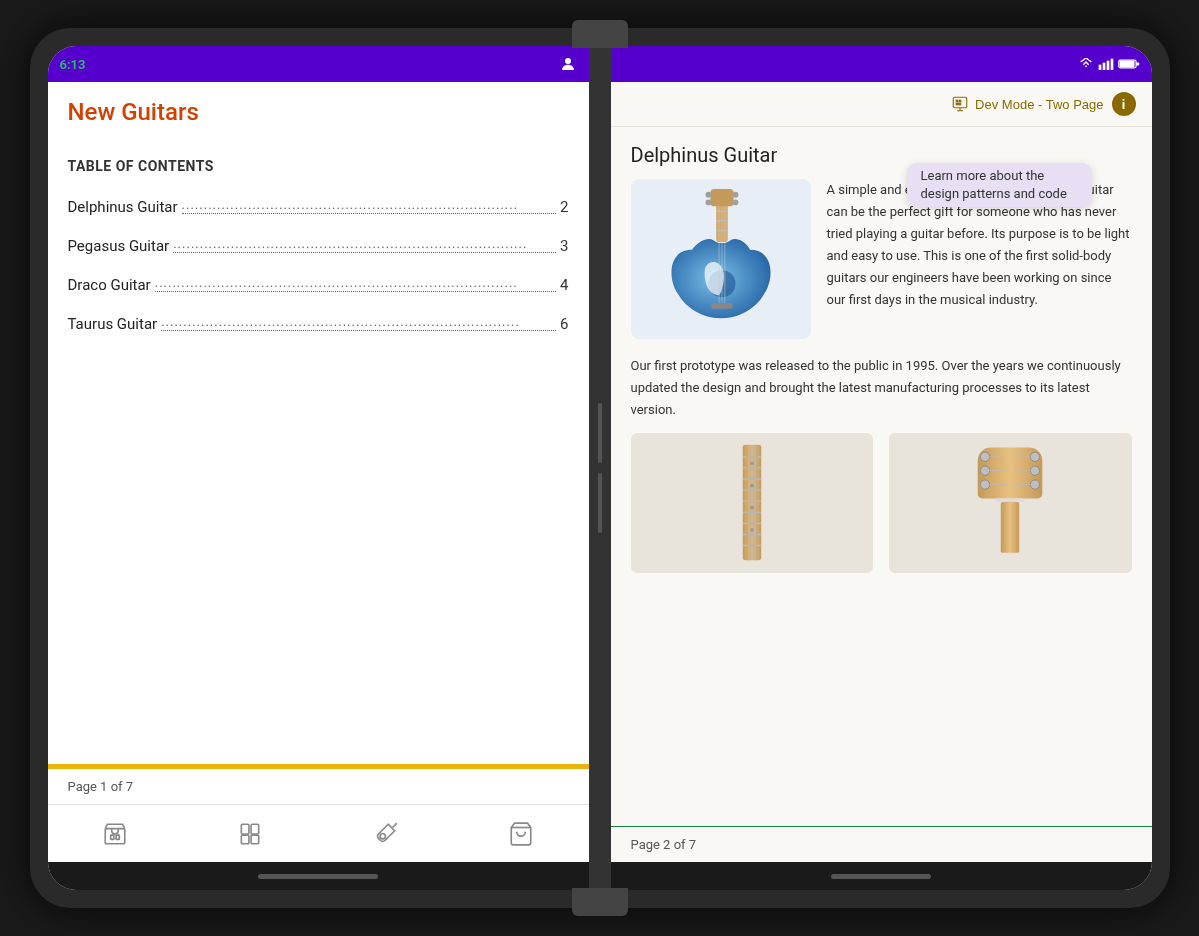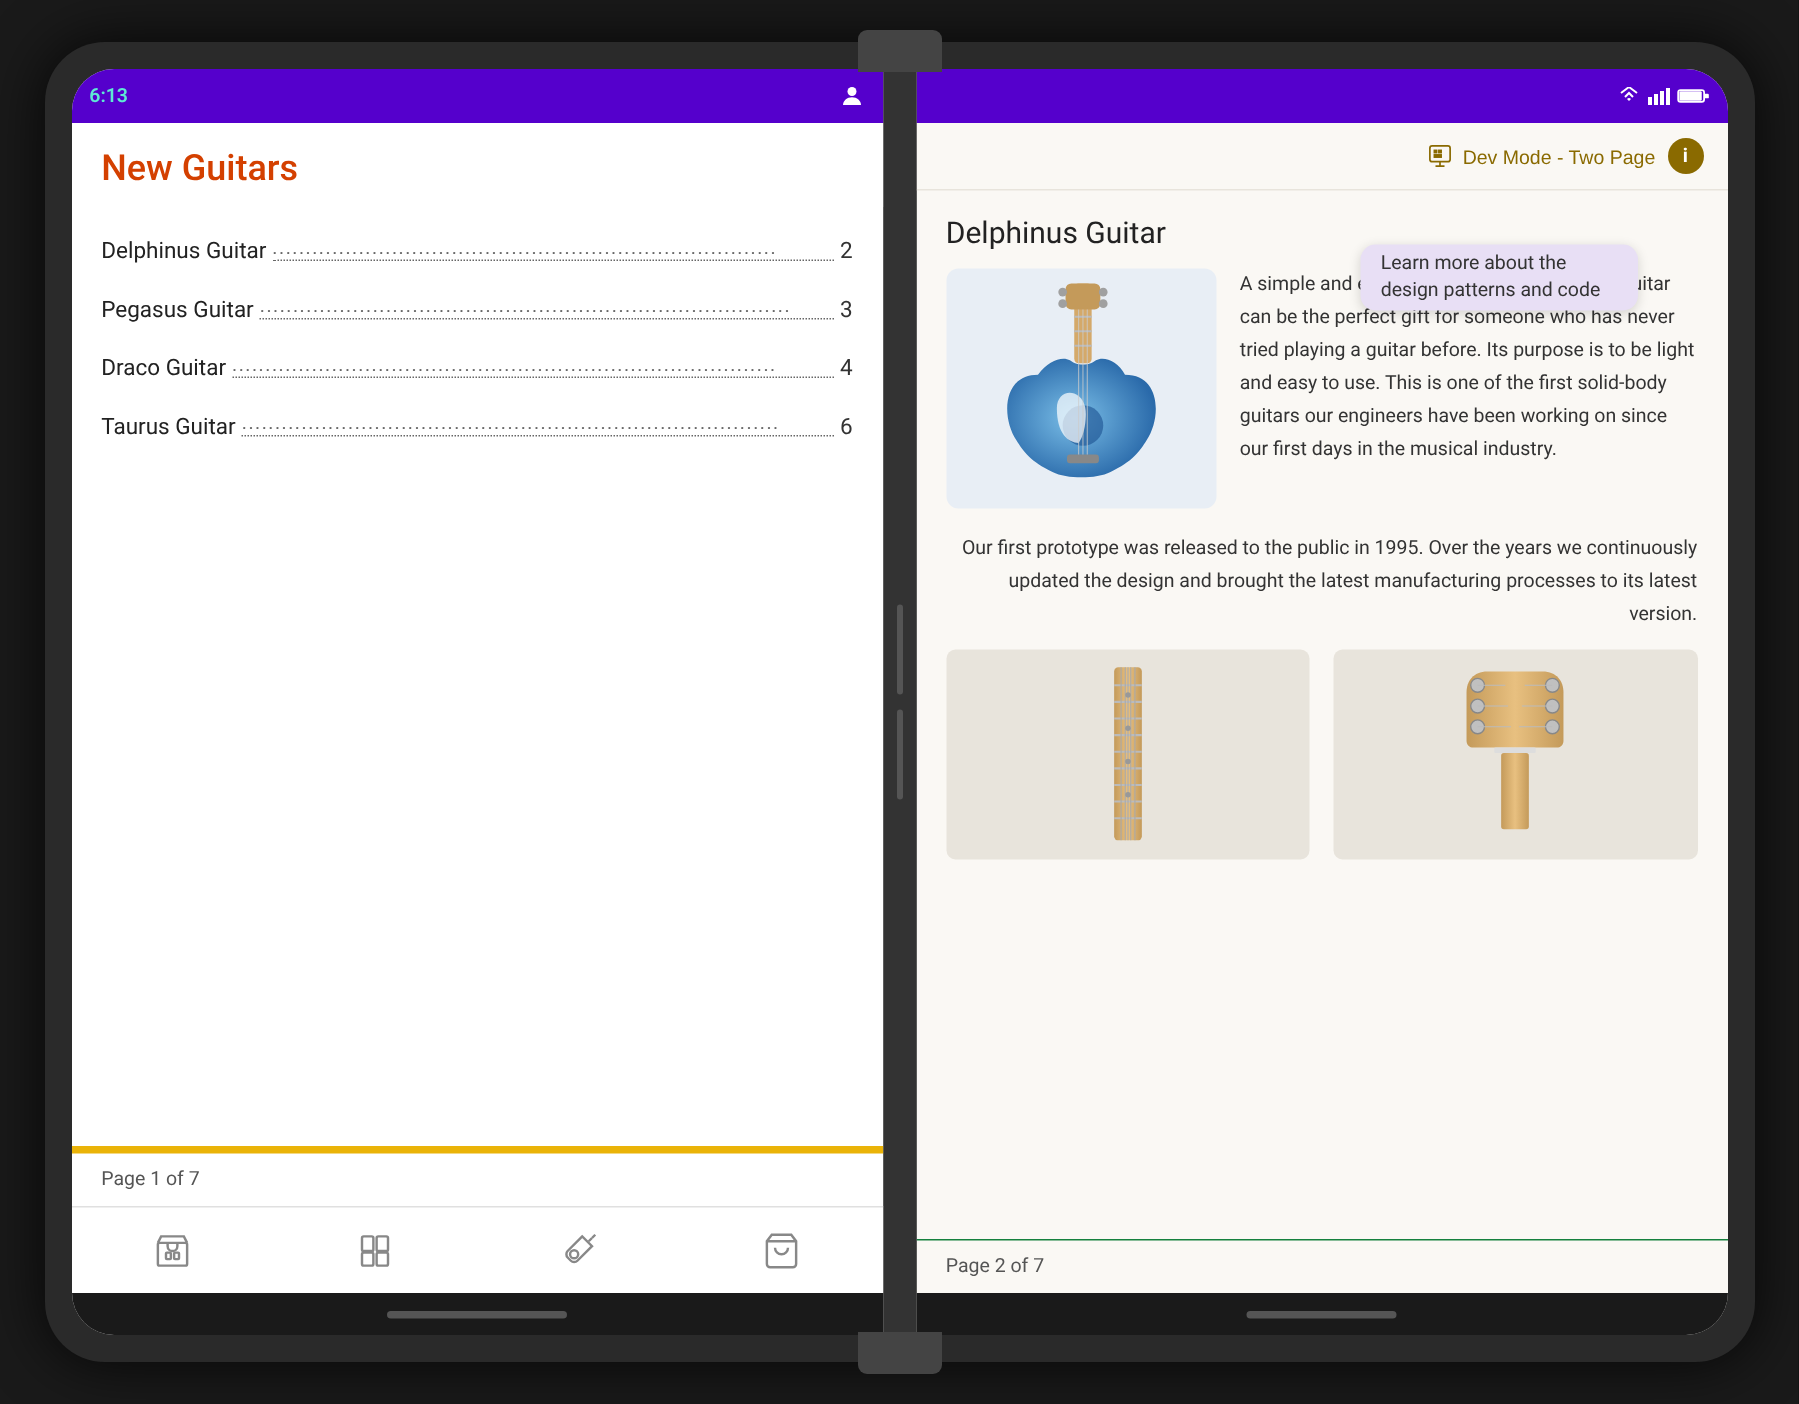--- a/index.html
+++ b/index.html
@@ -94,21 +94,21 @@
       z-index: 5;
     }
 
     
     .status-bar {
       background: #5500cc;
       height: 36px;
       display: flex;
       align-items: center;
       padding: 0 12px;
-      color: #5eead4;
+      color: #22c55e;
       font-size: 13px;
       font-weight: 600;
     }
 
     .status-icons {
       display: flex;
       align-items: center;
       gap: 4px;
       margin-left: auto;
     }
@@ -318,21 +318,20 @@
       font-size: 13px;
       line-height: 1.7;
       color: #333;
     }
 
     .guitar-prototype-text {
       font-size: 13px;
       line-height: 1.7;
       color: #333;
       margin-bottom: 12px;
-      text-align: right;
     }
 
     .guitar-images-row {
       display: flex;
       gap: 16px;
     }
 
     .guitar-image-small {
       flex: 1;
       height: 140px;
@@ -390,20 +389,21 @@
                 <path d="M4 20c0-4 3.6-7 8-7s8 3 8 7"></path>
             </svg>
           </div>
         </div>
 
         <div class="app-bar-left">
           <div class="app-title">New Guitars</div>
         </div>
 
         <div class="left-content">
+          <div class="toc-title">TABLE OF CONTENTS</div>
 
           <div class="toc-item">
             <span class="toc-label">Delphinus Guitar</span>
             <span class="toc-dots">
               <span class="toc-dots-text">............................................................................</span>
             </span>
             <span class="toc-page">2</span>
           </div>
 
           <div class="toc-item">

